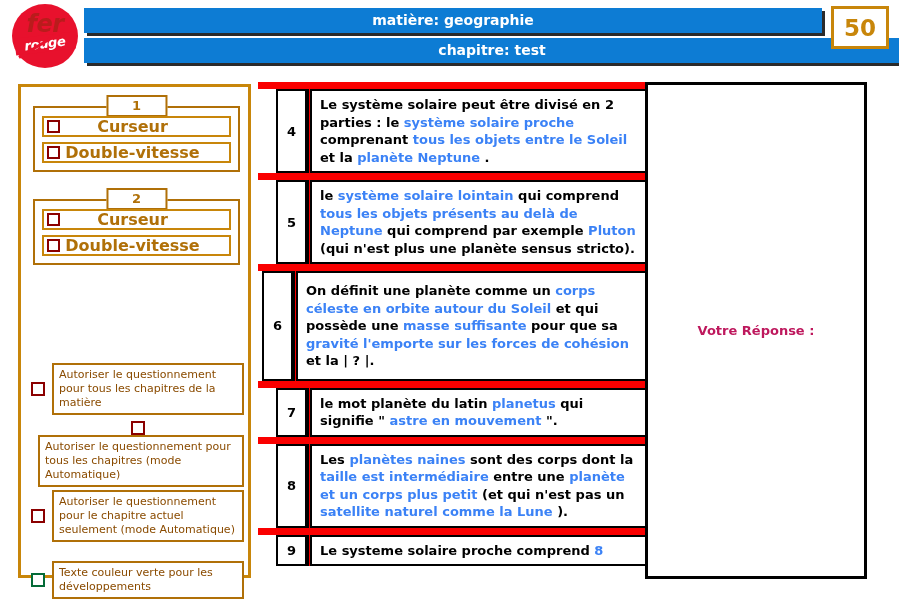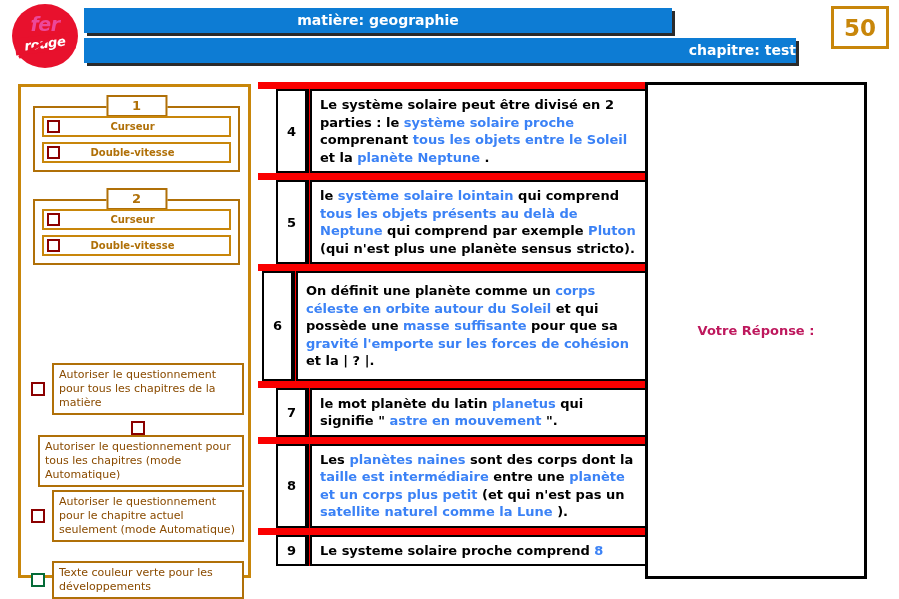--- a/index.html
+++ b/index.html
@@ -21,23 +21,23 @@
   }
   .logo-circle {
     position: absolute; left: 0; top: 0;
     width: 66px; height: 64px;
     border-radius: 50%;
     background: #e8112d;
   }
   .logo-fer {
     position: absolute; left: 0; top: 11px; width: 66px;
     text-align: center;
-    color: #ec4899;
+    color: #b91c1c;
     font-weight: bold; font-style: italic;
-    font-size: 19px; line-height: 19px;
+    font-size: 24px; line-height: 19px;
     letter-spacing: -0.5px;
   }
   .logo-rouge-band {
     position: absolute; left: 3px; top: 31px;
     width: 60px; height: 17px;
     background: #e8112d;
     transform: rotate(-7deg);
   }
   .logo-rouge {
     position: absolute; left: 0; top: 2px; width: 60px;
@@ -57,22 +57,22 @@
 
   .topbar {
     position: absolute;
     background: #0d7cd4;
     color: #ffffff;
     font-weight: bold;
     font-size: 14px;
     text-align: center;
     box-shadow: 3px 3px 0 #2b2b2b;
   }
-  #topbar-matiere { left: 84px; top: 8px; width: 588px; height: 25px; line-height: 25px; }
-  #topbar-chapitre { left: 84px; top: 38px; width: 712px; height: 25px; line-height: 25px; text-align: right; }
+  #topbar-matiere { left: 84px; top: 8px; width: 738px; height: 25px; line-height: 25px; }
+  #topbar-chapitre { left: 84px; top: 38px; width: 816px; height: 25px; line-height: 25px; }
 
   #score-badge {
     position: absolute; left: 831px; top: 6px;
     width: 58px; height: 43px;
     border: 3px solid #c8860a;
     background: #ffffff;
     color: #c8860a;
     font-weight: bold; font-size: 23px;
     display: flex; align-items: center; justify-content: center;
   }
@@ -122,21 +122,21 @@
     background: #ffffff;
     padding: 1px;
     flex: 0 0 auto;
   }
   .chk-inner { width: 100%; height: 100%; background: #c00000; }
 
   .opt-label {
     flex: 1 1 auto;
     text-align: center;
     color: #b07008;
-    font-weight: bold; font-size: 10px;
+    font-weight: bold; font-size: 16px;
     padding-right: 24px;
   }
 
   
   .perm-row {
     position: absolute; left: 10px;
     width: 213px;
     display: flex; align-items: center;
   }
   #perm-0 { top: 276px; }

